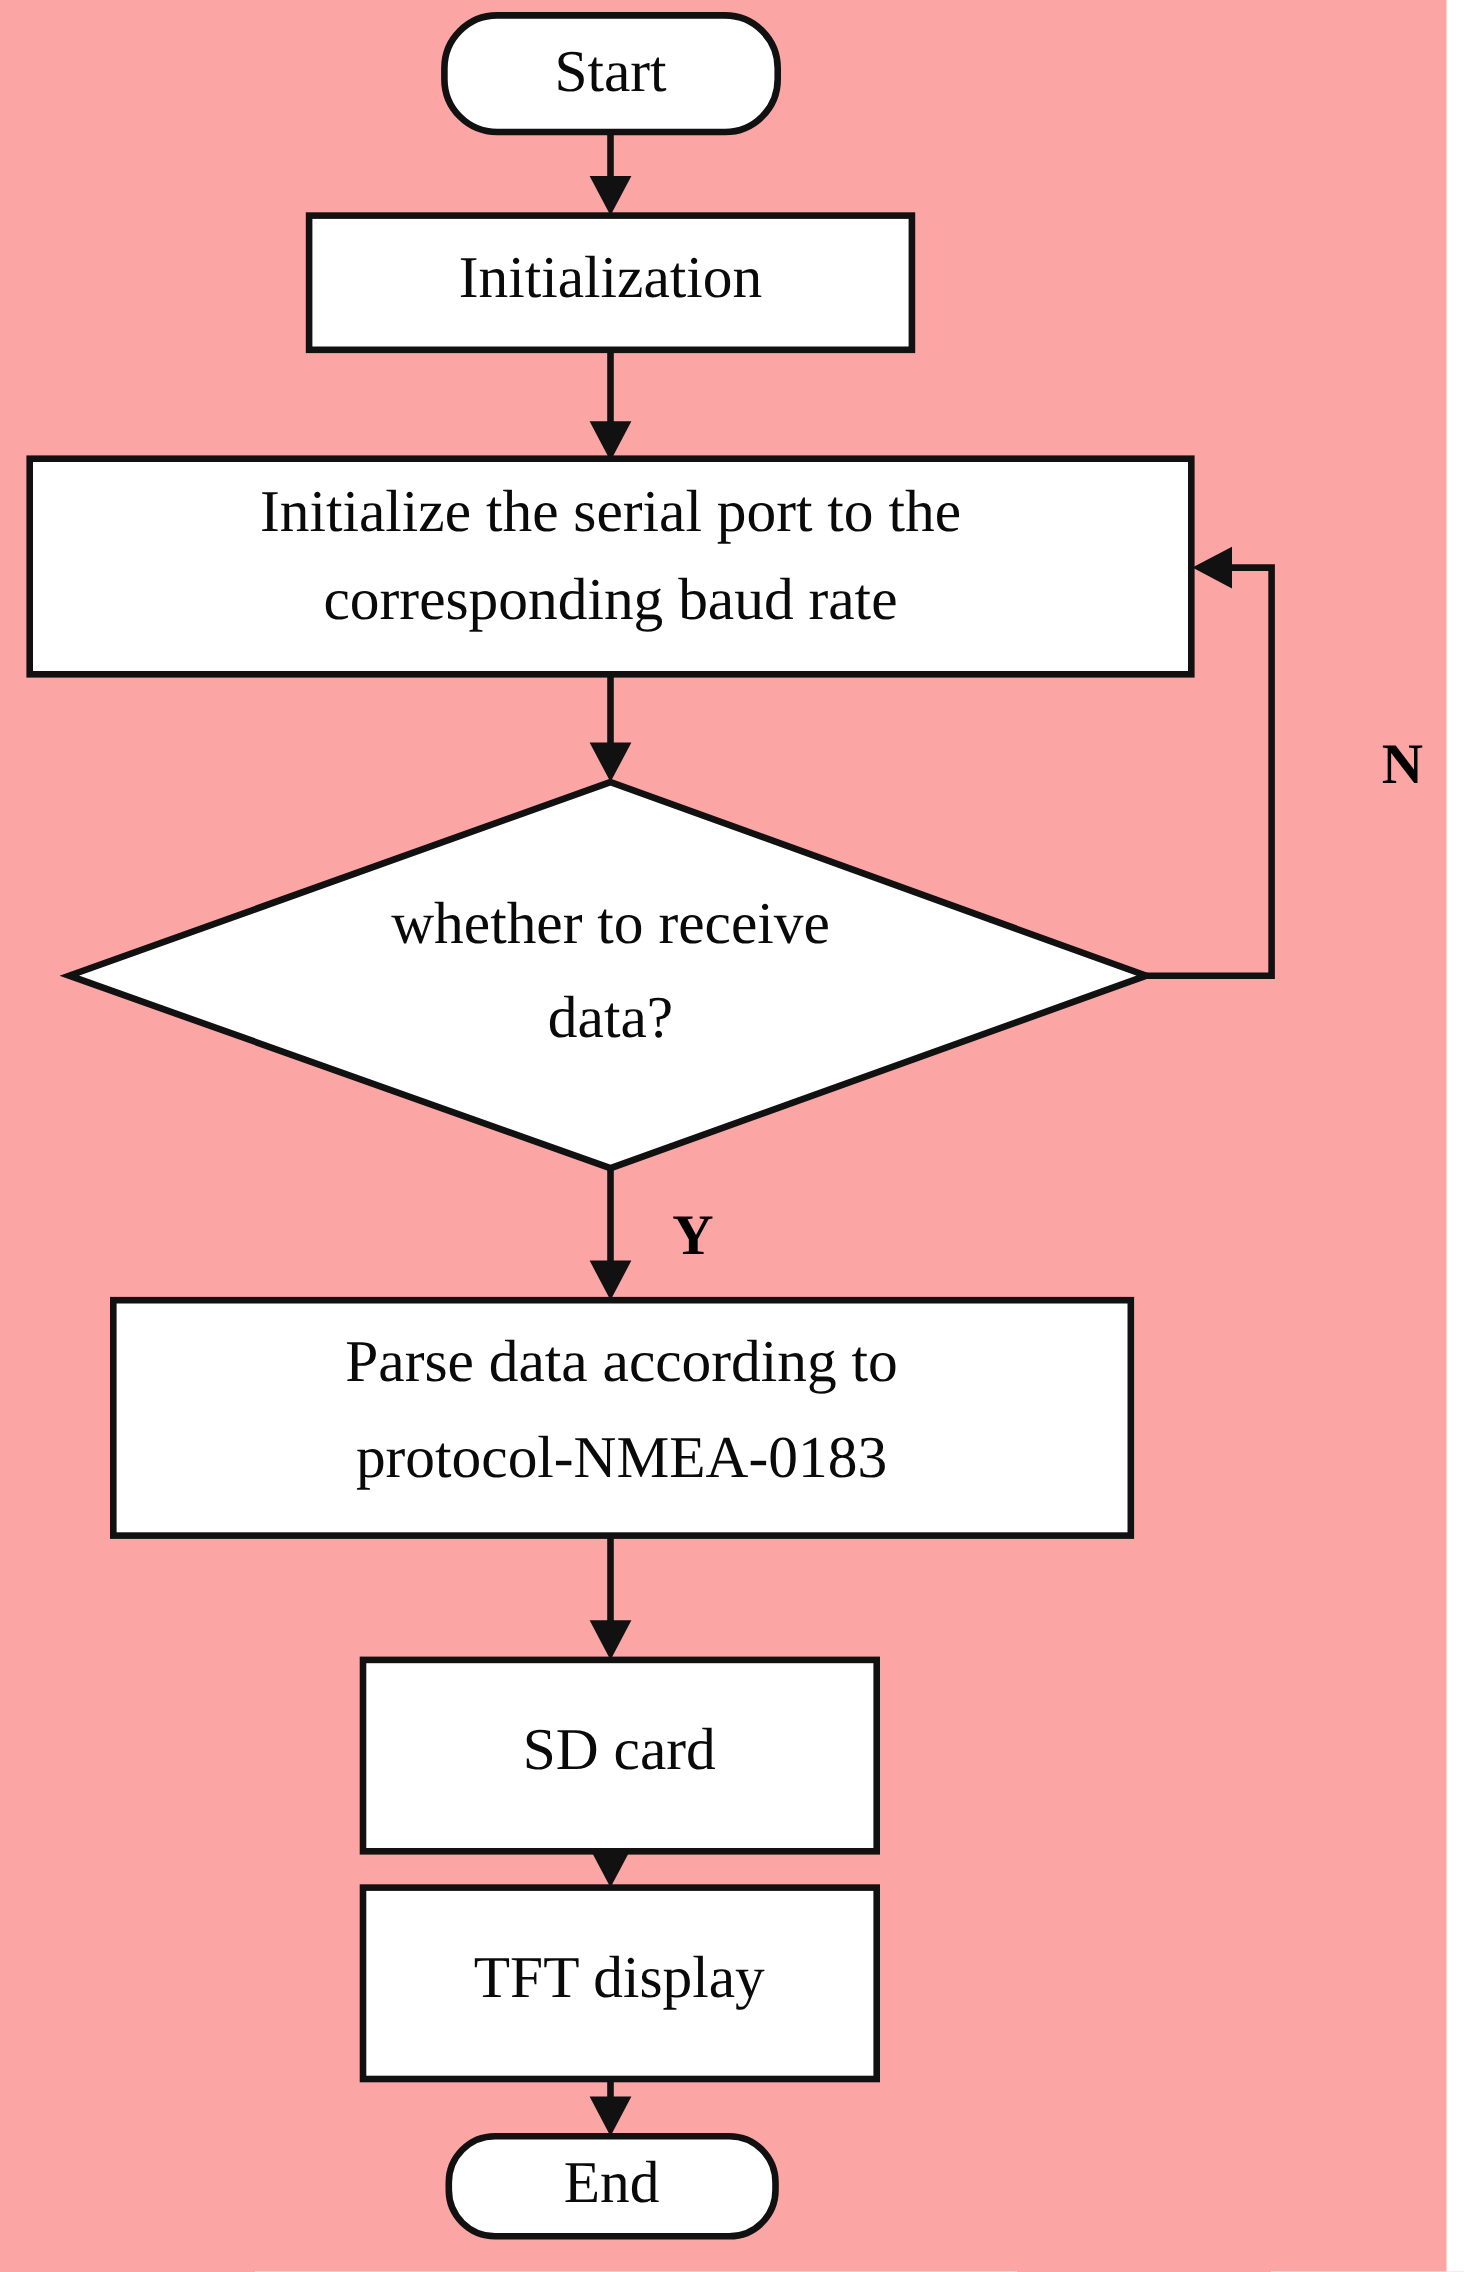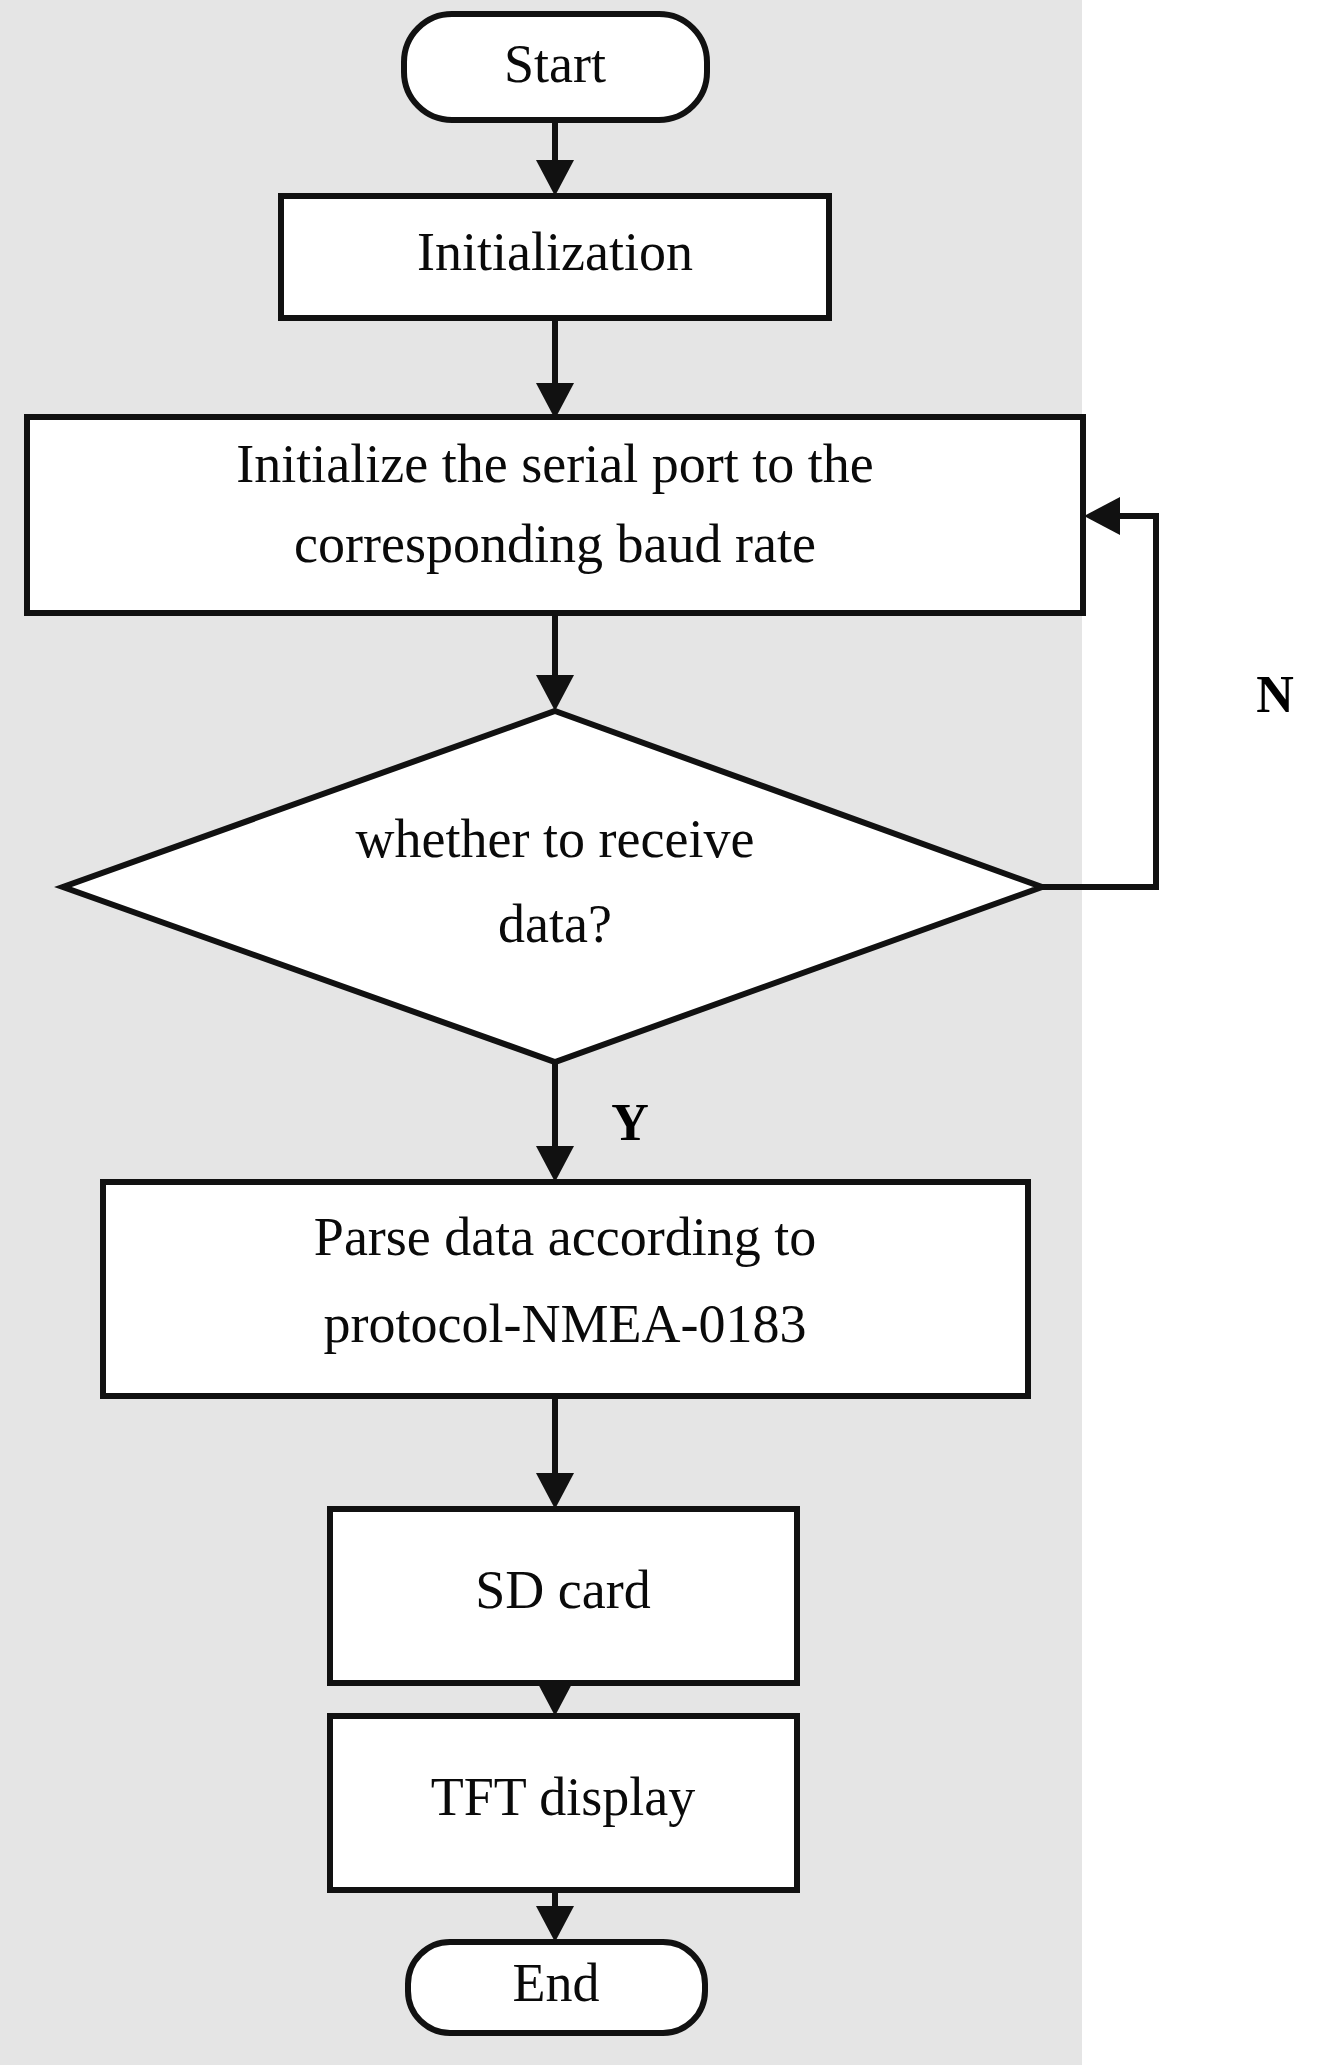--- a/index.html
+++ b/index.html
@@ -8,23 +8,23 @@
     background: #ffffff;
   }
   body {
     width: 1331px;
     height: 2065px;
     font-family: "Liberation Serif", "DejaVu Serif", serif;
     overflow: hidden;
   }
   #flowchart-root {
     position: relative;
-    width: 1082px;
+    width: 1315px;
     height: 2065px;
-    background: #e5e5e5;
+    background: #fca5a5;
   }
   svg.chart-canvas {
     display: block;
     width: 1331px;
     height: 2065px;
   }
   .node-shape {
     fill: #ffffff;
     stroke: #111111;
     stroke-width: 6;

